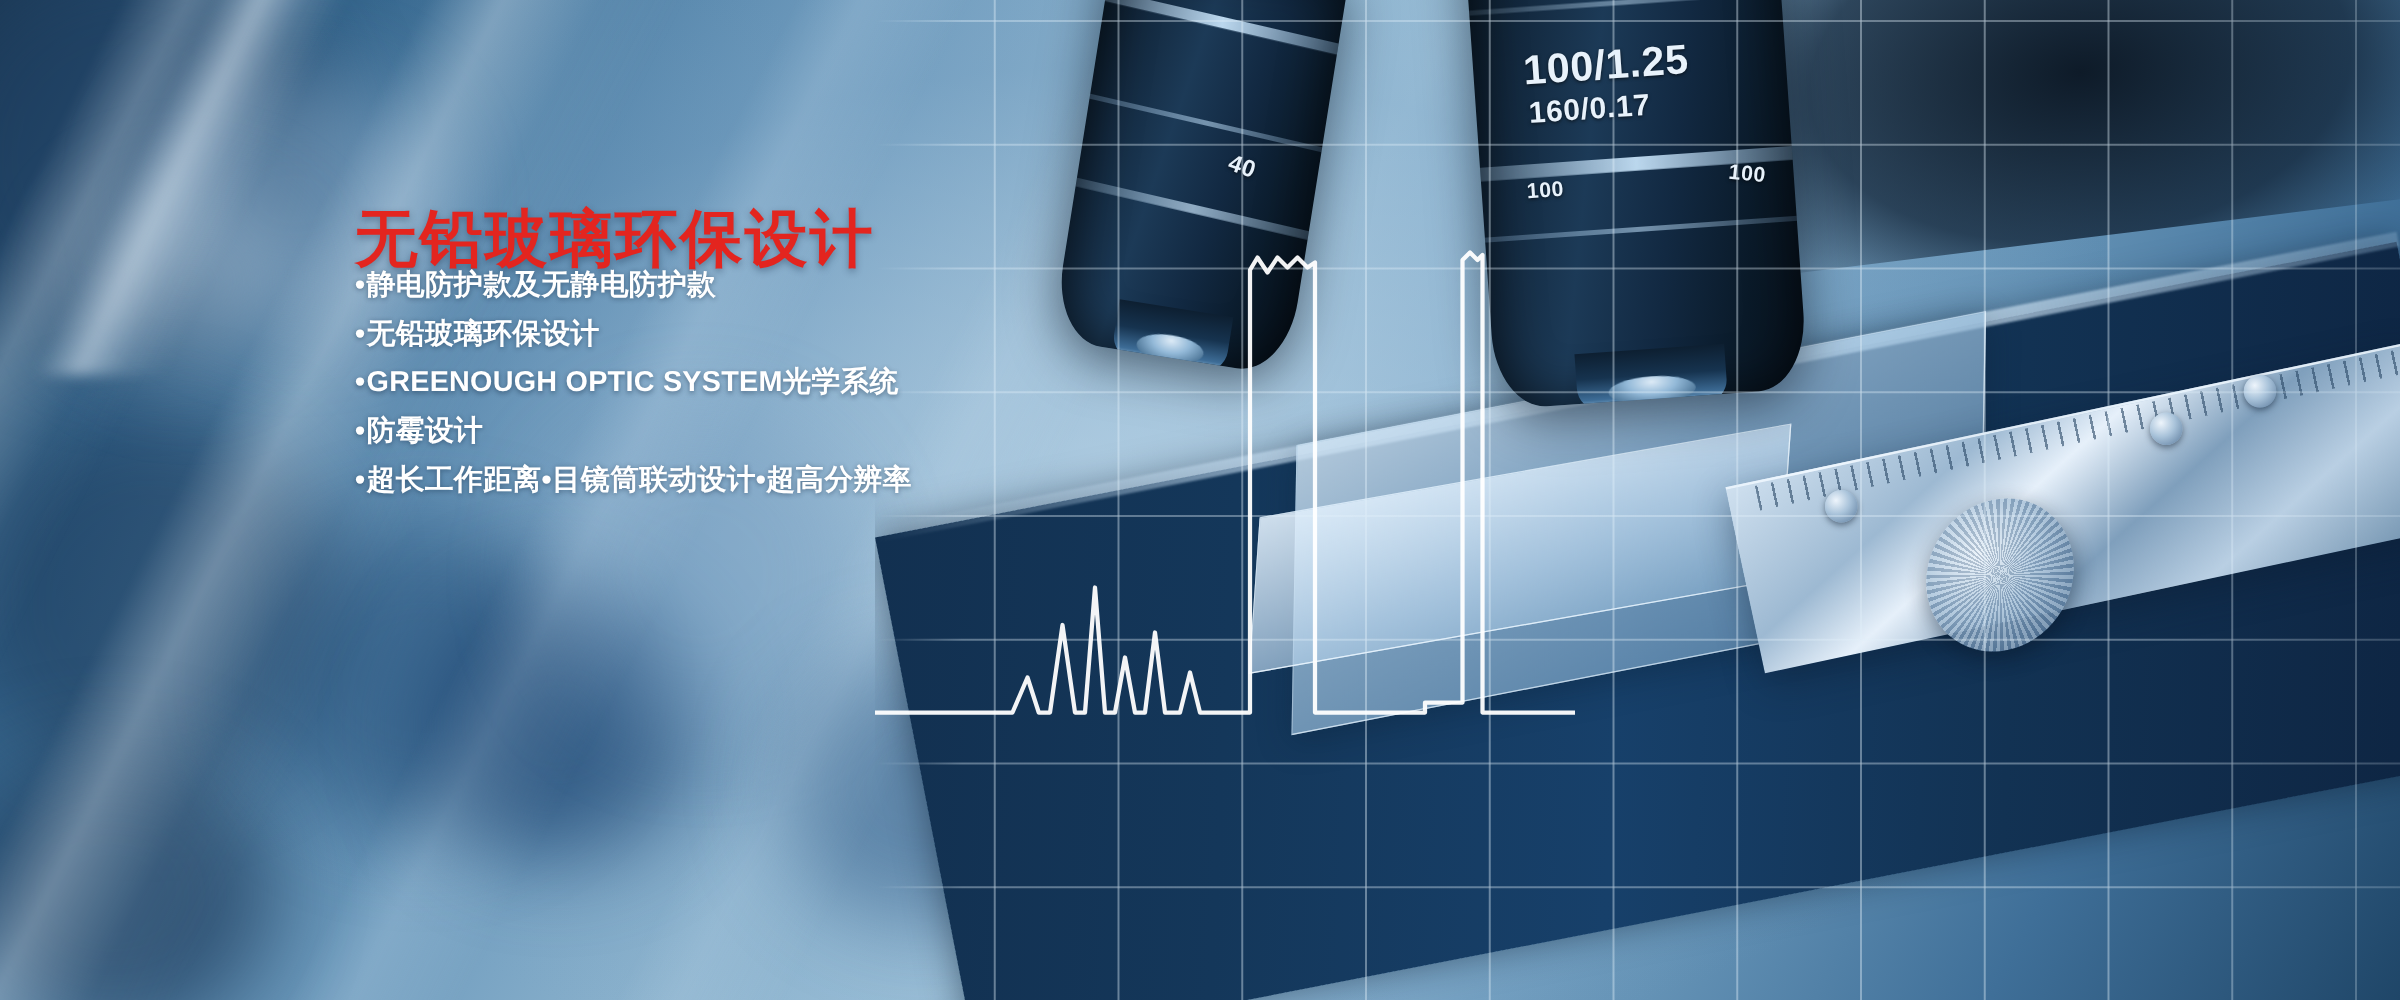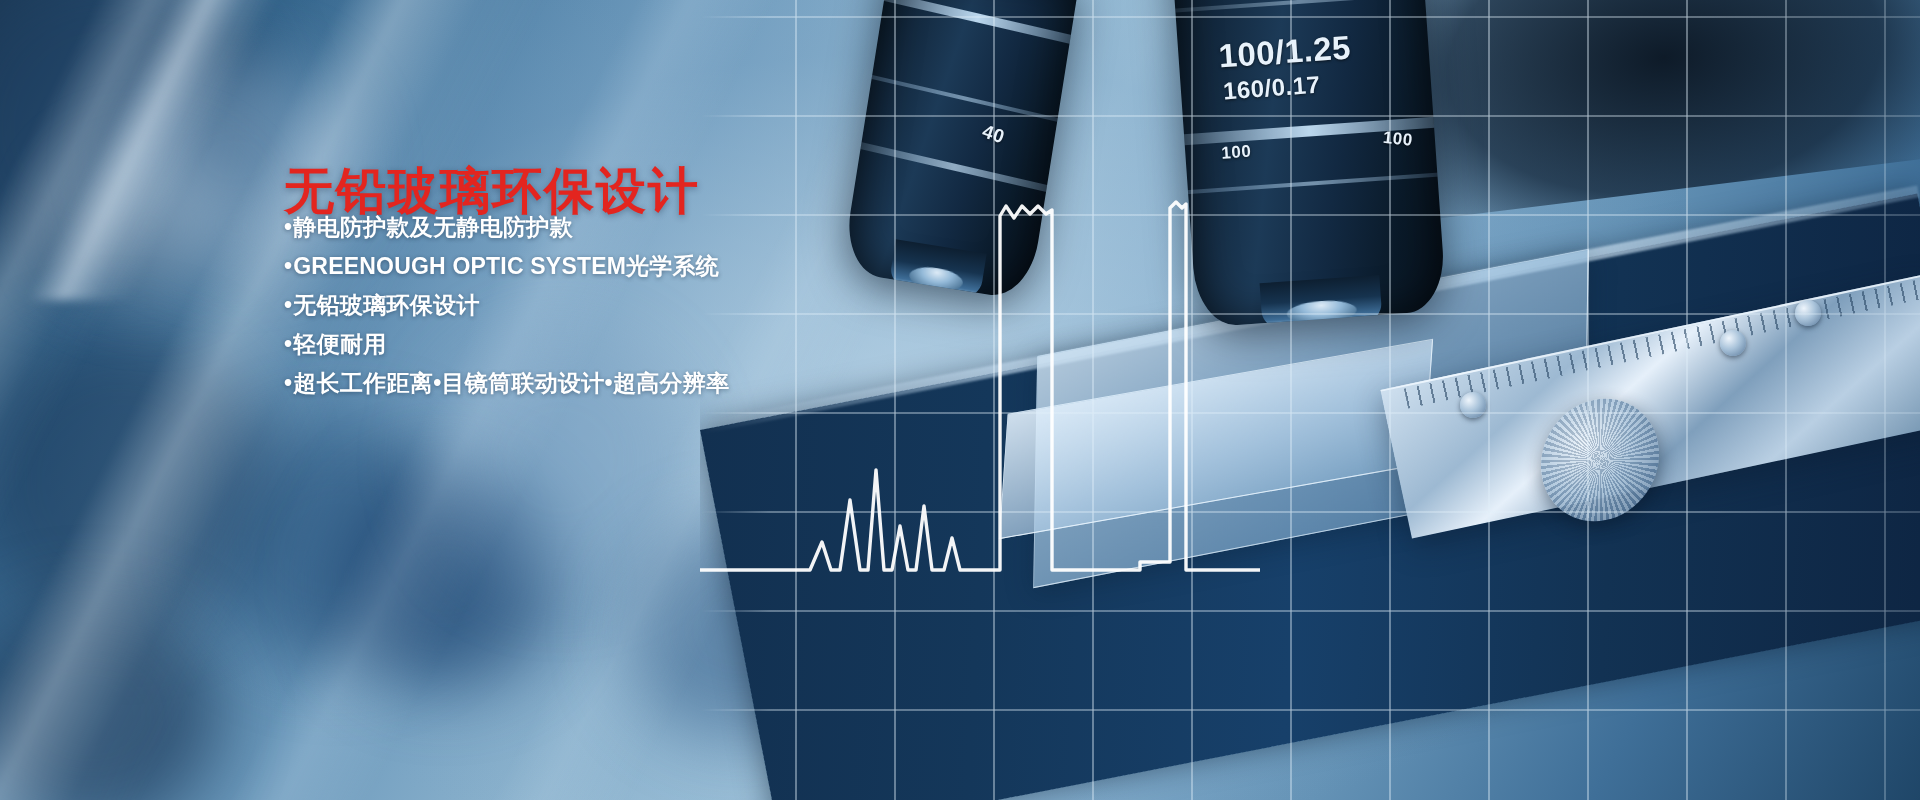--- a/index.html
+++ b/index.html
@@ -264,28 +264,28 @@
     </svg>
   </div>
 
   <div class="content">
     <div class="headline">无铅玻璃环保设计</div>
 
     <div class="bullets">
       <div class="bullet">
         <span class="dot">•</span><span>静电防护款及无静电防护款</span>
       </div>
+      <div class="bullet">
+        <span class="dot">•</span><span>无铅玻璃环保设计</span>
+      </div>
       <div class="bullet latin">
         <span class="dot">•</span><span>GREENOUGH OPTIC SYSTEM光学系统</span>
       </div>
       <div class="bullet">
-        <span class="dot">•</span><span>无铅玻璃环保设计</span>
-      </div>
-      <div class="bullet">
-        <span class="dot">•</span><span>轻便耐用</span>
+        <span class="dot">•</span><span>防霉设计</span>
       </div>
       <div class="bullet">
         <span class="dot">•</span><span>超长工作距离•目镜筒联动设计•超高分辨率</span>
       </div>
     </div>
   </div>
 
 </div>
 
 </body></html>

